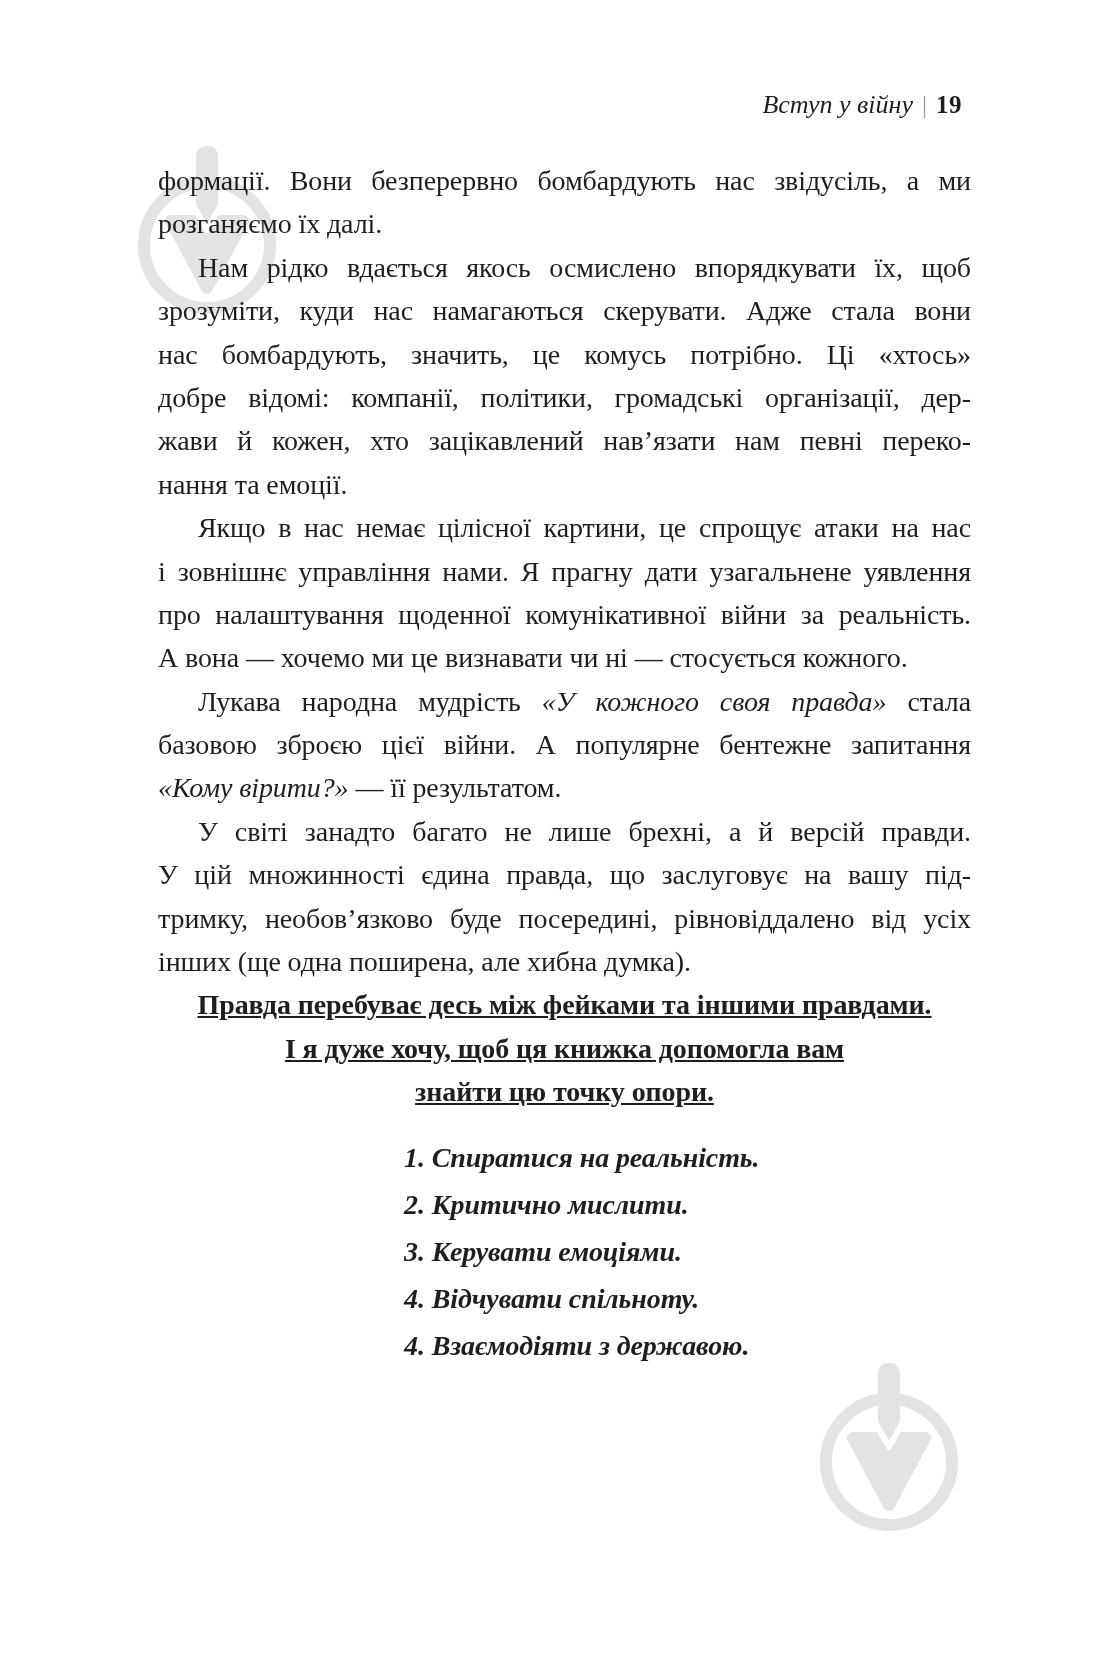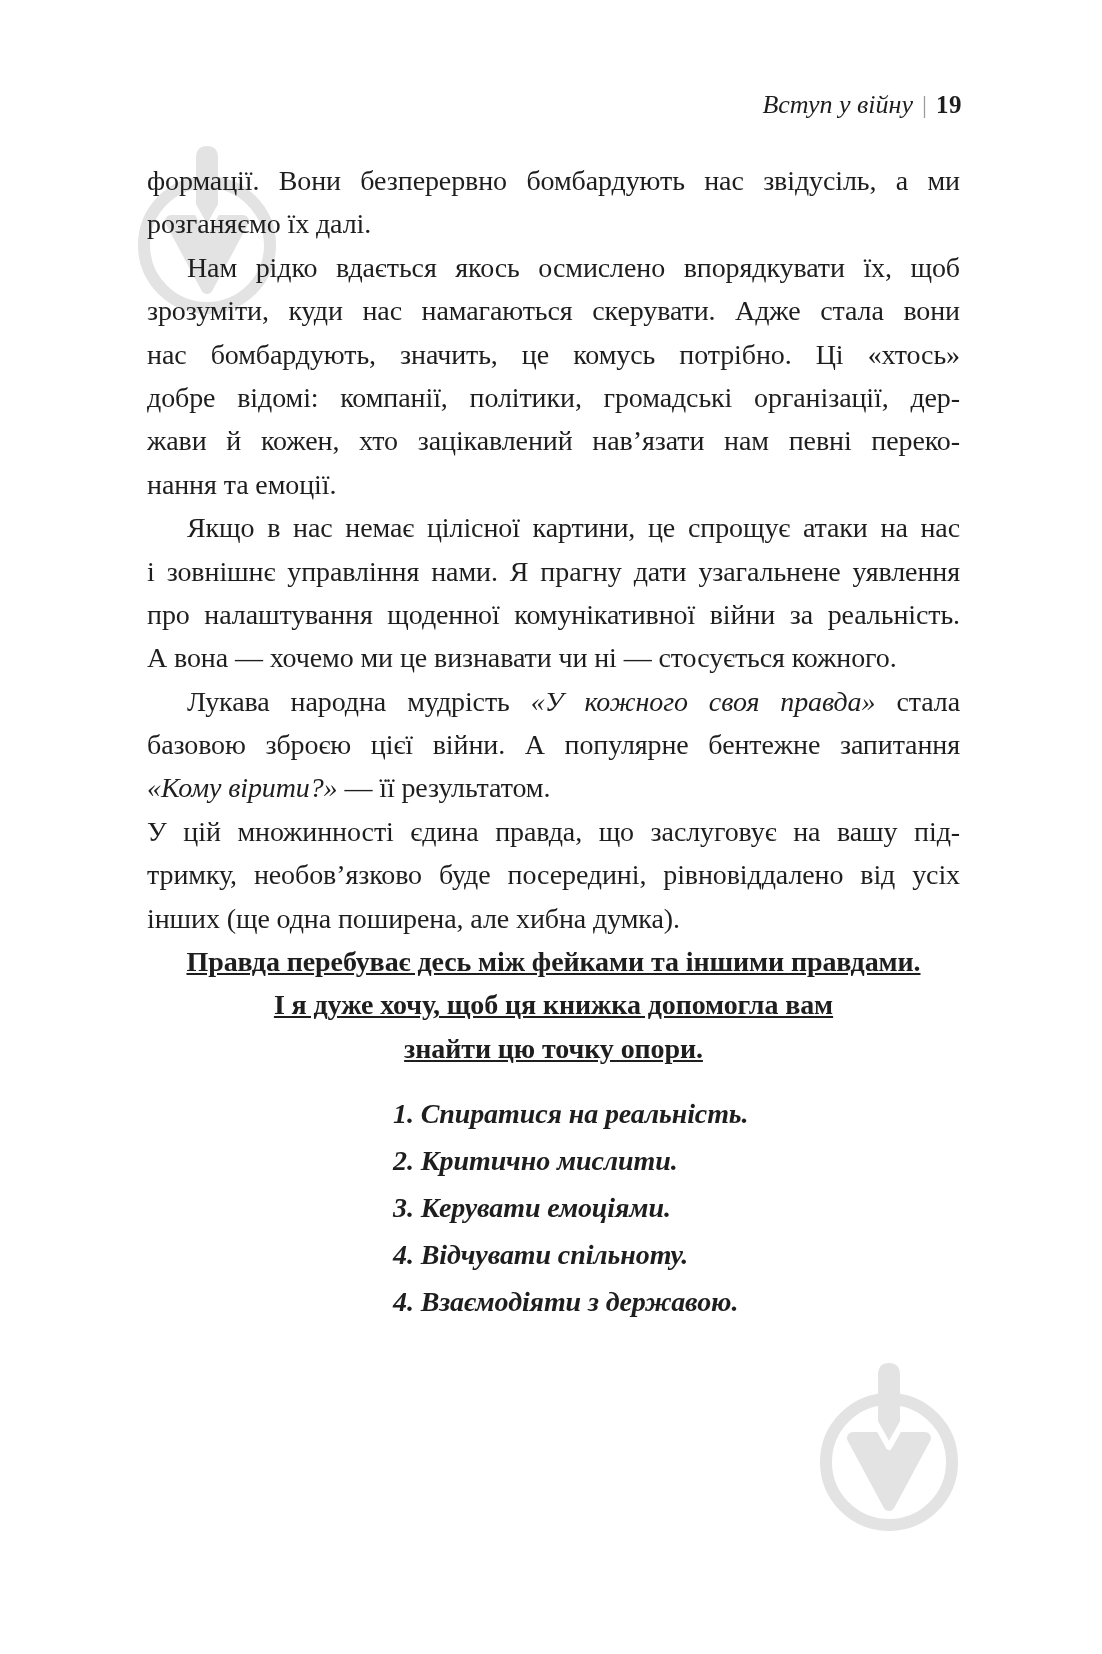--- a/index.html
+++ b/index.html
@@ -17,21 +17,21 @@
 
   .page-header{
     position:absolute;top:90px;right:140px;z-index:2;
     font-size:26px;white-space:nowrap;
   }
   .chapter{font-style:italic;}
   .sep{color:#9a9a9a;margin:0 9px;font-size:25px;font-style:normal;}
   .pagenum{font-weight:bold;font-size:25px;letter-spacing:.5px;}
 
   .text-body{
-    position:absolute;left:147px;top:159px;width:813px;z-index:1;
+    position:absolute;left:158px;top:159px;width:813px;z-index:1;
     font-size:28px;letter-spacing:-0.1px;
   }
   .line{height:43.4px;line-height:43.4px;overflow:hidden;}
   .just{text-align:justify;text-align-last:justify;}
   .last{text-align:right;text-align-last:left;}
   .center{text-align:center;text-align-last:center;font-weight:bold;text-decoration:underline;}
   .indent{text-indent:40px;}
   em{font-style:italic;}
 
   .rules{margin-top:20px;}
@@ -80,20 +80,21 @@
         <div class="line just">і зовнішнє управління нами. Я прагну дати узагальнене уявлення</div>
         <div class="line just">про налаштування щоденної комунікативної війни за реальність.</div>
         <div class="line last">А вона — хочемо ми це визнавати чи ні — стосується кожного.</div>
       </div>
       <div>
         <div class="line just indent">Лукава народна мудрість <em>«У кожного своя правда»</em> стала</div>
         <div class="line just">базовою зброєю цієї війни. А популярне бентежне запитання</div>
         <div class="line last"><em>«Кому вірити?»</em> — її результатом.</div>
       </div>
       <div>
+        <div class="line just indent">У світі занадто багато не лише брехні, а й версій правди.</div>
         <div class="line just">У цій множинності єдина правда, що заслуговує на вашу під-</div>
         <div class="line just">тримку, необов’язково буде посередині, рівновіддалено від усіх</div>
         <div class="line last">інших (ще одна поширена, але хибна думка).</div>
       </div>
       <div>
         <div class="line center">Правда перебуває десь між фейками та іншими правдами.</div>
         <div class="line center">І я дуже хочу, щоб ця книжка допомогла вам</div>
         <div class="line center">знайти цю точку опори.</div>
       </div>
       <div class="rules">

